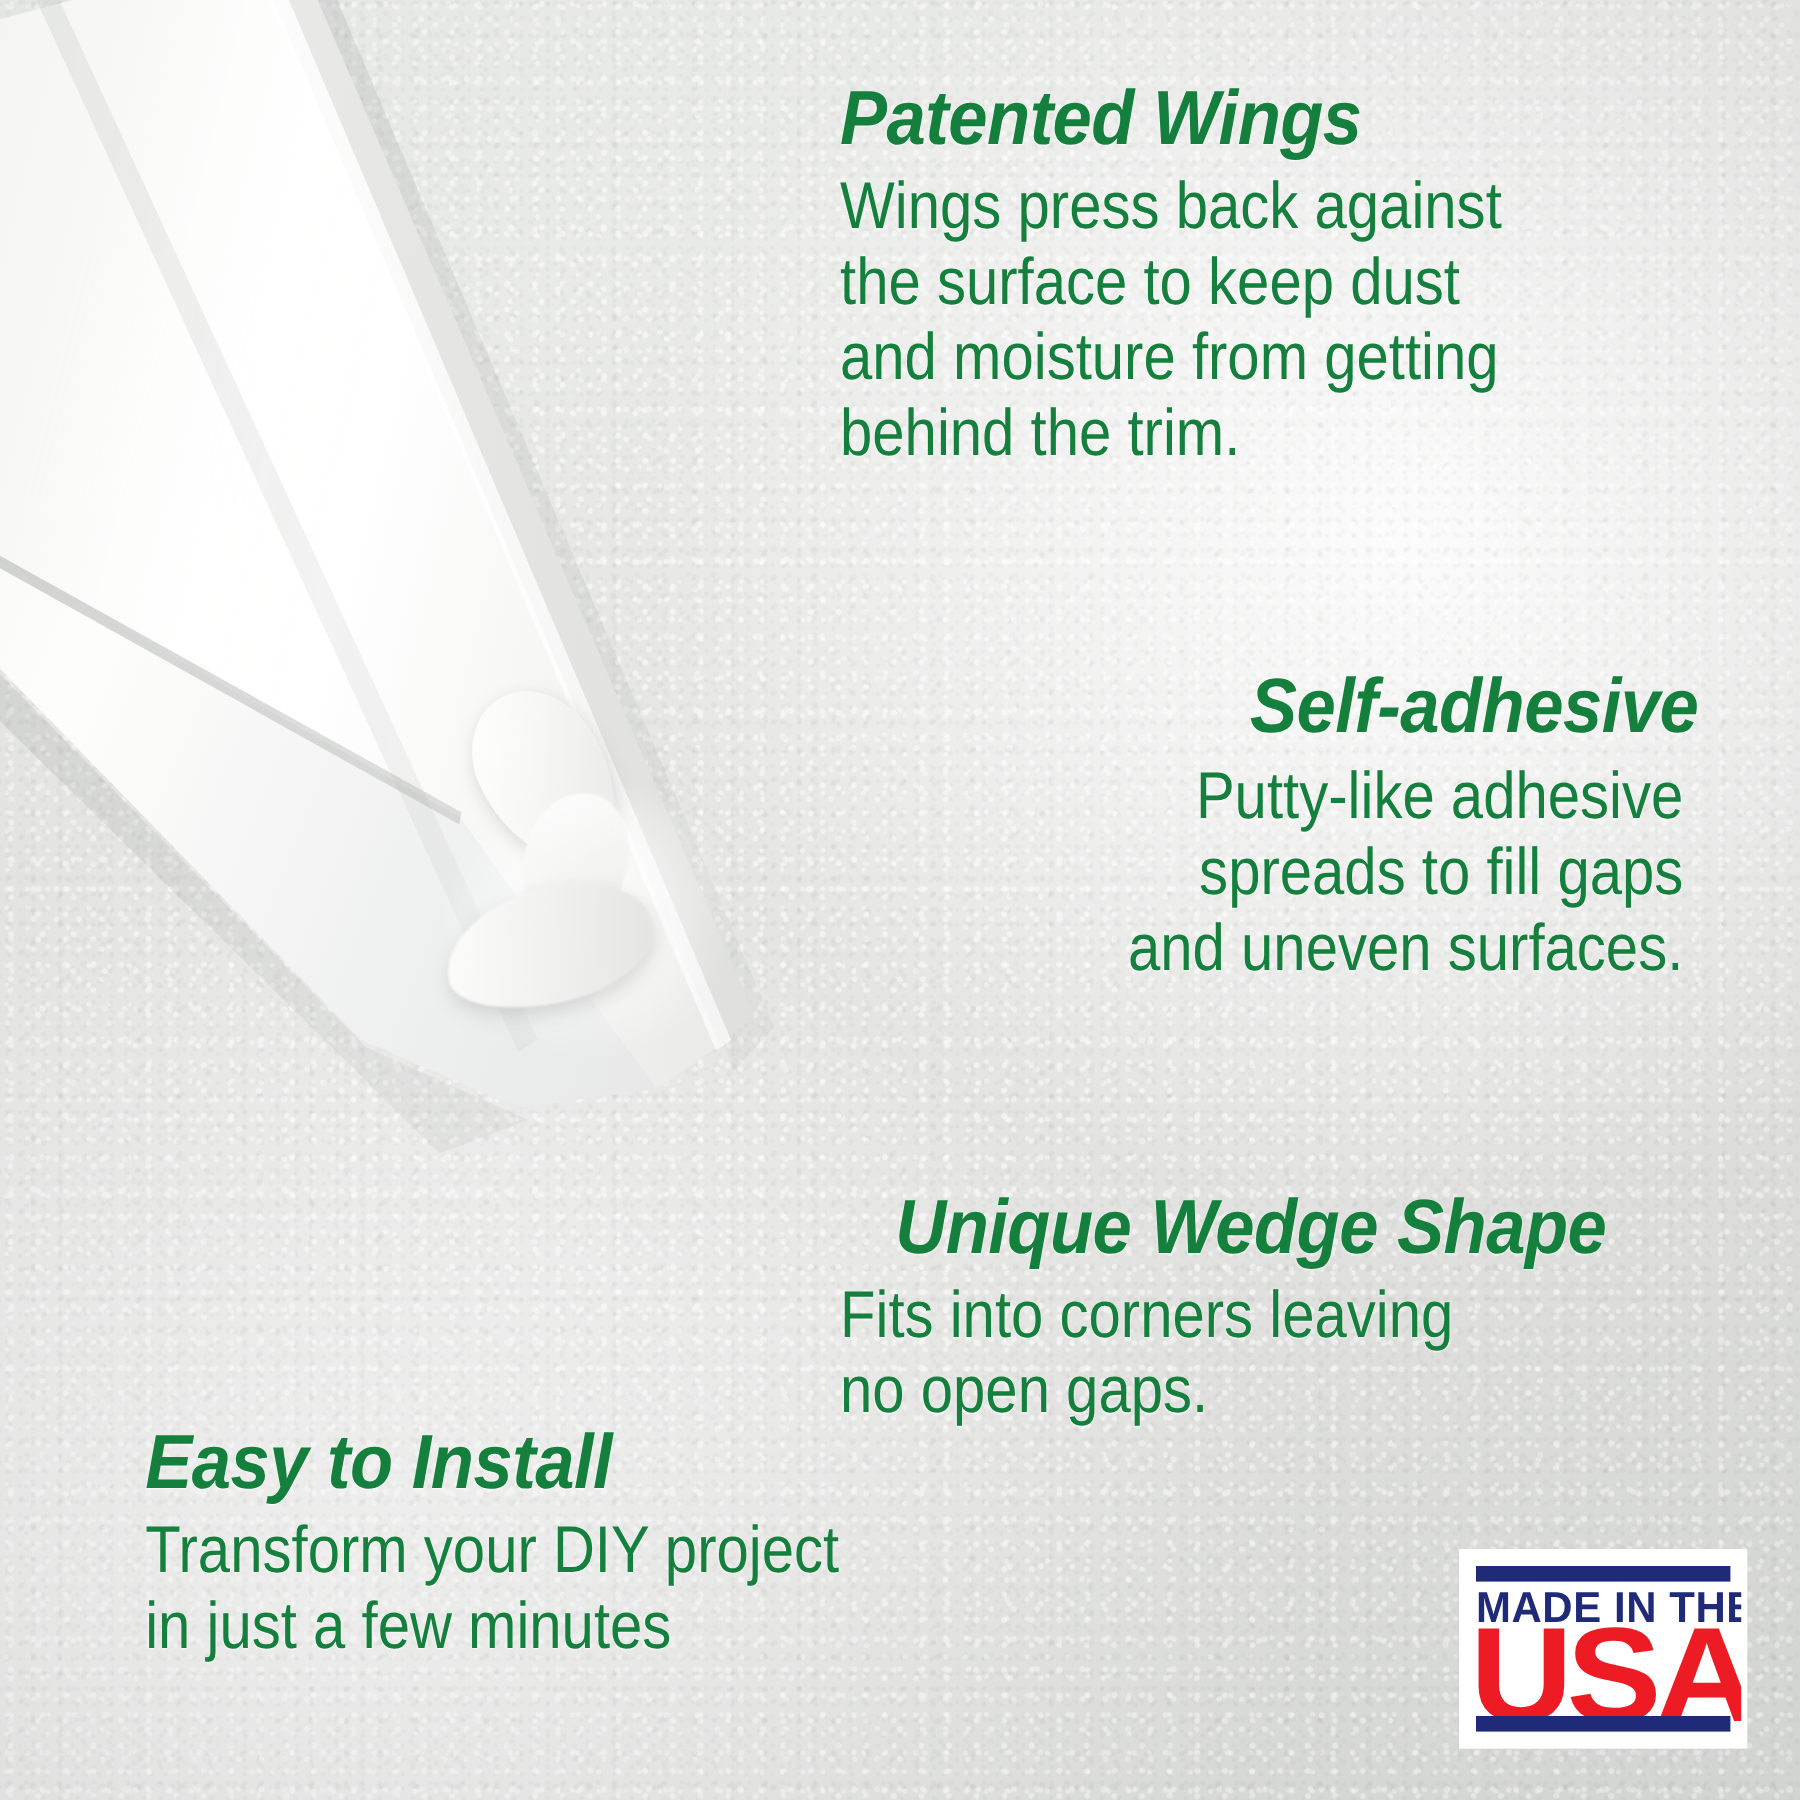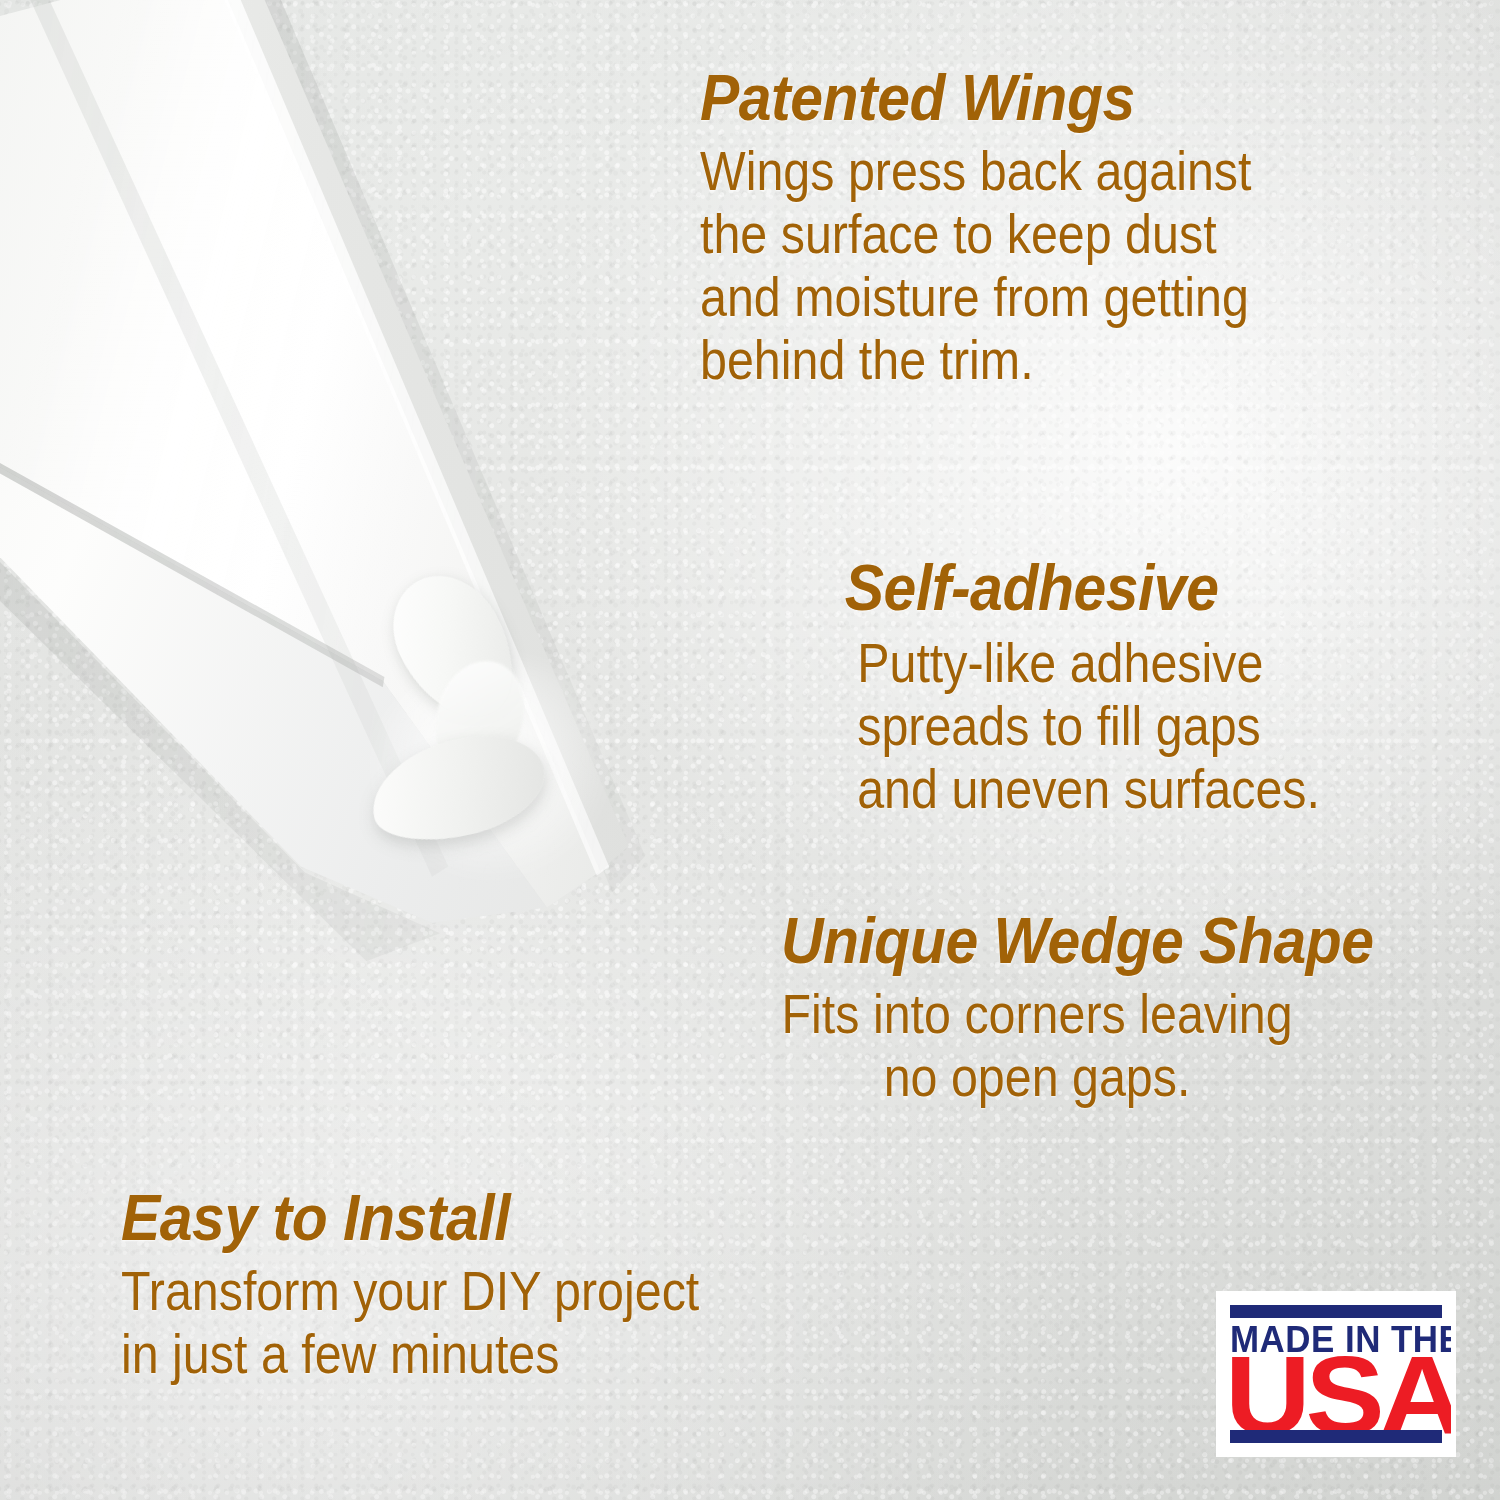--- a/index.html
+++ b/index.html
@@ -121,41 +121,41 @@
     background:linear-gradient(132deg,#ffffff 0%,#f4f5f3 60%,#e9eae8 100%);
     transform:rotate(18deg);filter:blur(.8px);opacity:.95;
   }
   .tip-glow{
     left:430px;top:700px;width:260px;height:220px;border-radius:50%;
     background:radial-gradient(circle at 45% 45%, rgba(255,255,255,.95) 0%, rgba(255,255,255,0) 68%);
     filter:blur(9px);
   }
 
   
-  .block{position:absolute;color:#a16207;}
+  .block{position:absolute;color:#15803d;}
   .heading{
     font-weight:700;font-style:italic;
     font-size:64px;line-height:1.0;letter-spacing:-0.5px;
     transform:scaleX(.92);transform-origin:left center;
     white-space:nowrap;
     text-shadow:0 1px 2px rgba(255,255,255,.85);
   }
   .heading.center{transform-origin:center center;}
   .body{
     font-weight:400;font-size:55px;line-height:63px;
     transform:scaleX(.88);transform-origin:left top;
     text-shadow:0 1px 2px rgba(255,255,255,.8);
   }
   .body.center{transform-origin:center top;}
 
   #blk-wings{left:700px;top:66px;width:700px;}
   #blk-wings .heading{margin-bottom:10px;}
-  #blk-adhesive{left:820px;top:556px;width:620px;text-align:left;}
+  #blk-adhesive{left:820px;top:556px;width:620px;text-align:right;}
   #blk-adhesive .heading{margin-bottom:12px;}
-  #blk-wedge{left:746px;top:909px;width:720px;text-align:center;}
+  #blk-wedge{left:746px;top:990px;width:720px;}
   #blk-wedge .heading{margin-bottom:10px;}
   #blk-wedge .body{margin-left:-46px;}
   #blk-install{left:86px;top:1186px;width:700px;margin-left:35px;}
   #blk-install .heading{margin-bottom:10px;}
   #blk-install .body{margin-left:0;}
 
   
   #usa-badge{
     position:absolute;left:1216px;top:1291px;width:240px;height:166px;
     background:#ffffff;box-sizing:border-box;

